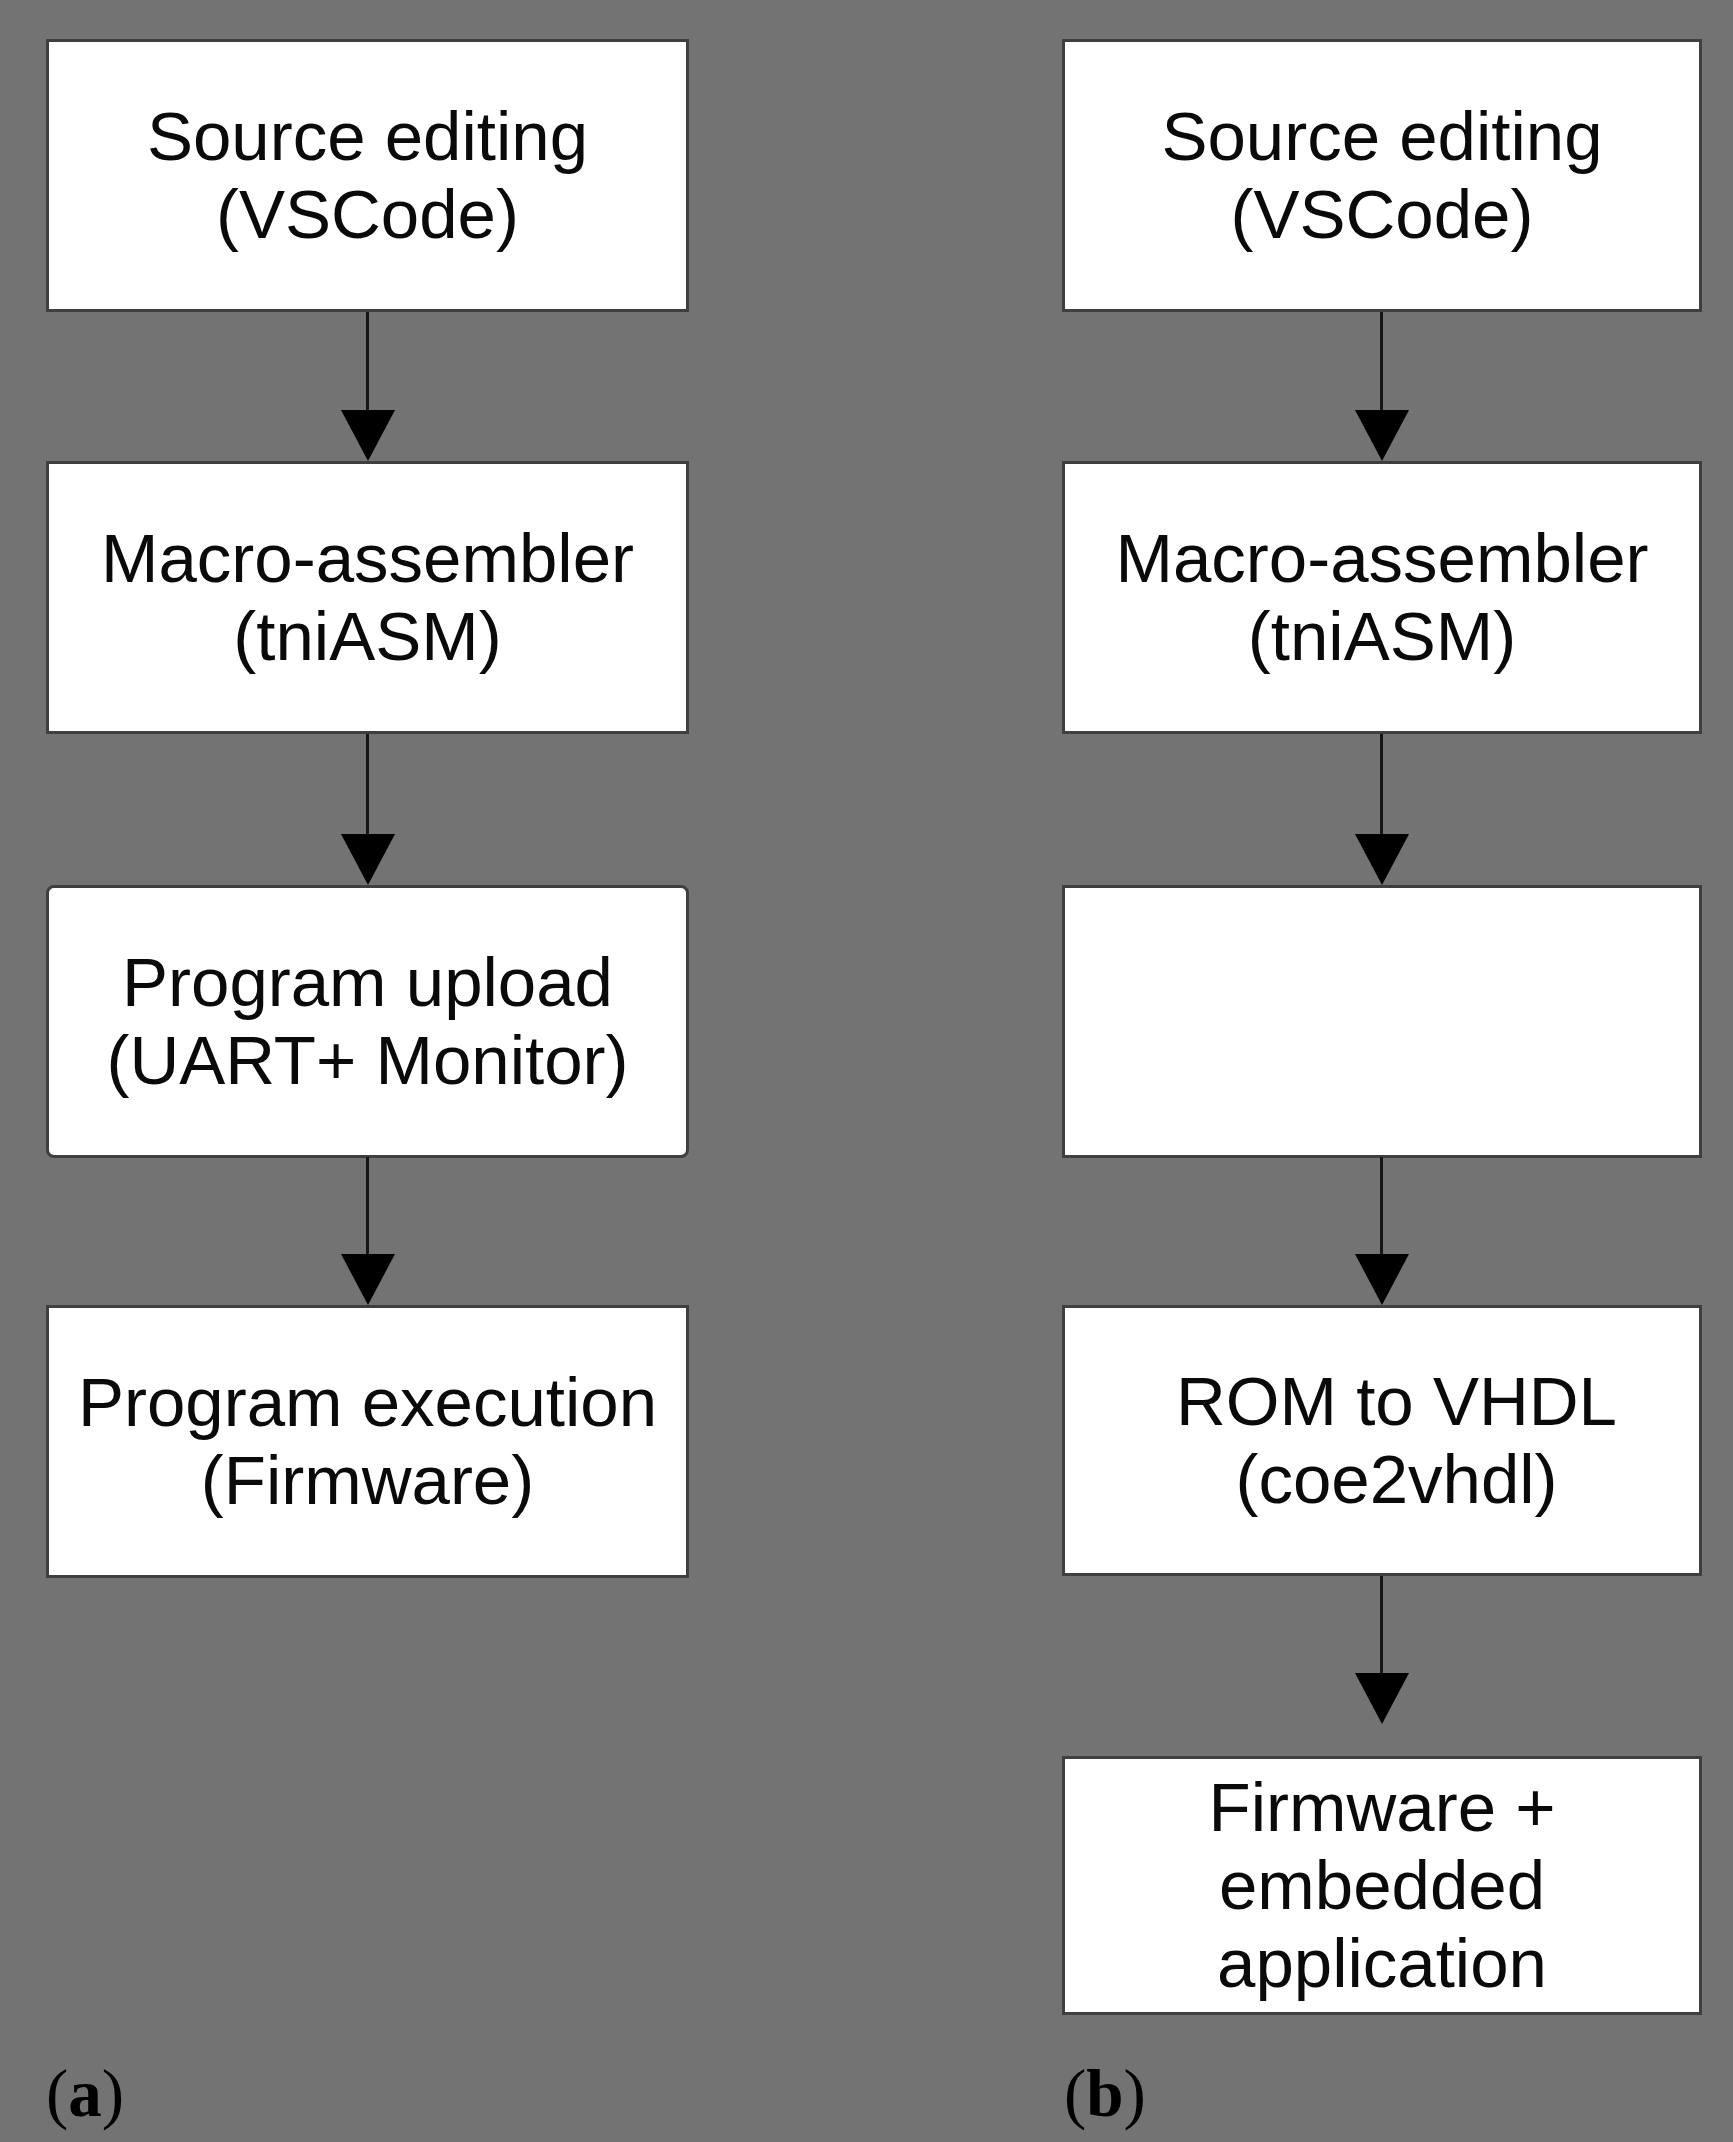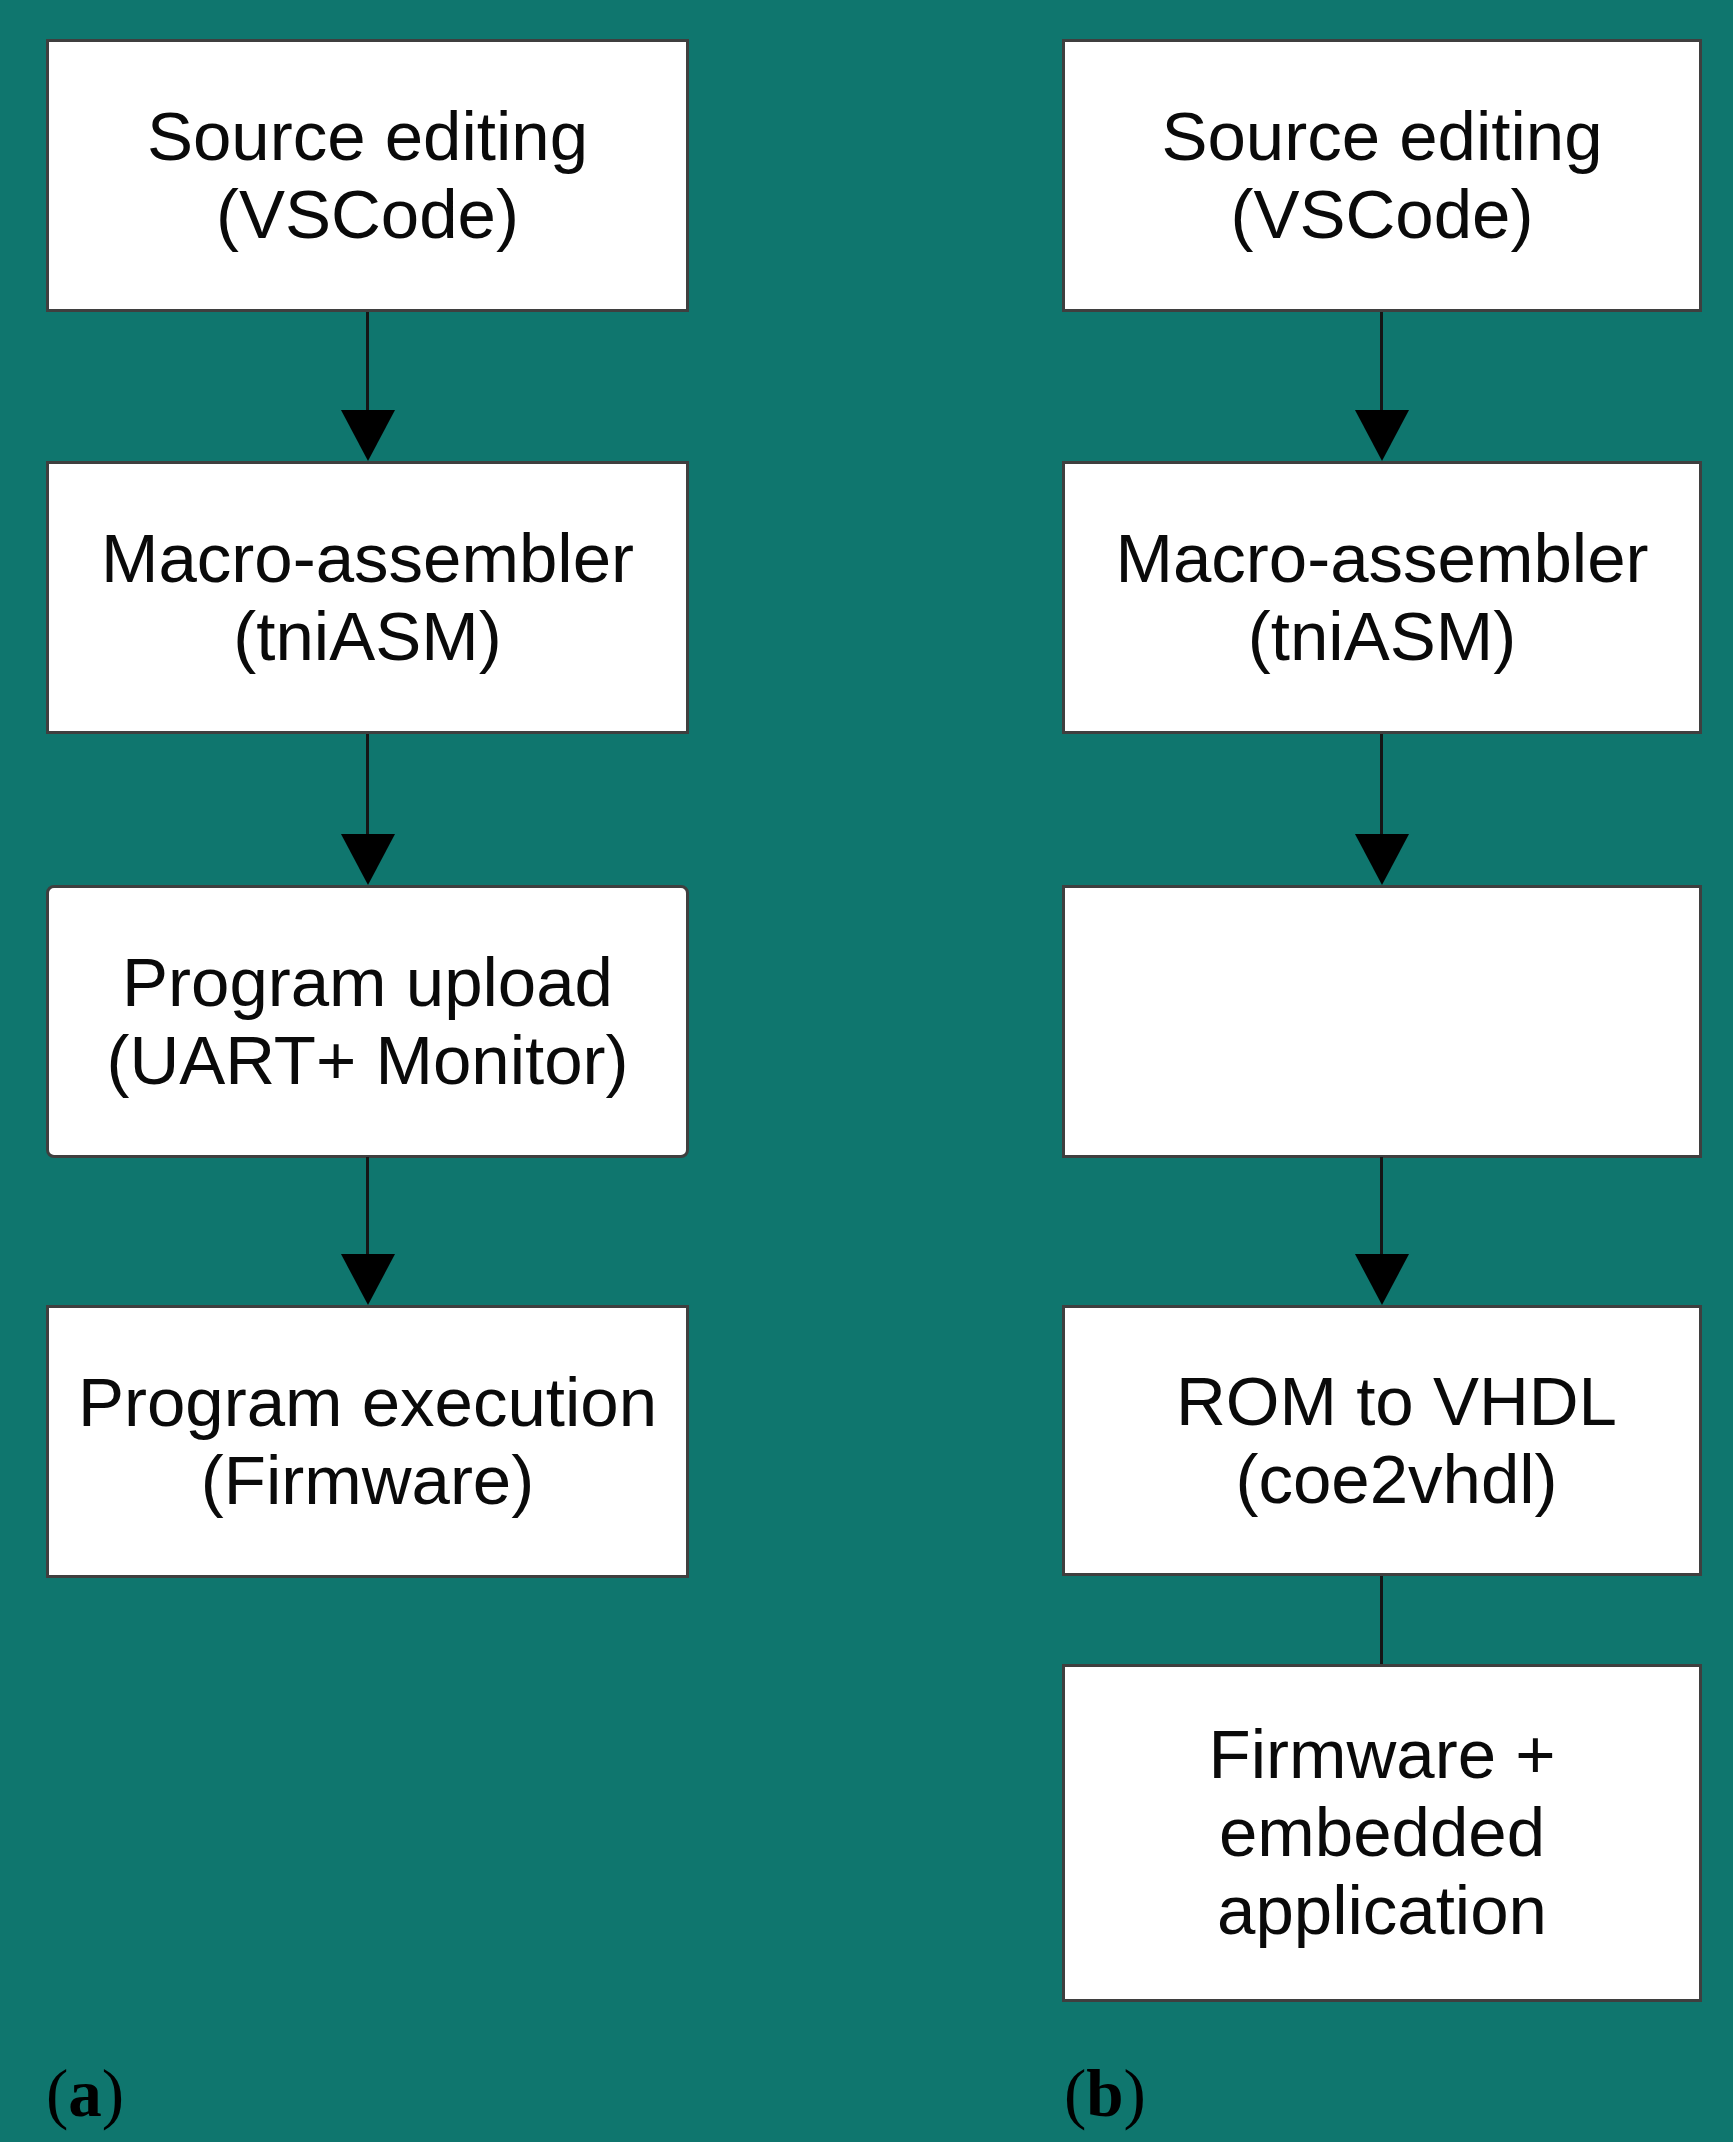--- a/index.html
+++ b/index.html
@@ -4,21 +4,21 @@
 <style>
   html, body {
     margin: 0;
     padding: 0;
     background: #ffffff;
   }
   #canvas {
     position: relative;
     width: 1734px;
     height: 2143px;
-    background: #0f766e;
+    background: #737373;
     font-family: "Liberation Sans", sans-serif;
     overflow: hidden;
   }
   .fbox {
     position: absolute;
     box-sizing: border-box;
     border: 3px solid #3f3f3f;
     background: #ffffff;
     display: flex;
     flex-direction: column;
@@ -144,21 +144,21 @@
     <div class="fbox" style="top:1305px; height:271px;padding-left:29px;">
       <div class="line">ROM to VHDL</div>
       <div class="line">(coe2vhdl)</div>
     </div>
 
     <div class="arrow" style="left:1354px; top:1576px; height:148px;">
       <div class="shaft"></div>
       <div class="head"></div>
     </div>
 
-    <div class="fbox" style="top:1664px; height:338px;">
+    <div class="fbox" style="top:1756px; height:259px;">
       <div class="line">Firmware +</div>
       <div class="line">embedded</div>
       <div class="line">application</div>
     </div>
 
     <div class="flabel" style="left:1064px;">
       <span>(</span><span class="letter">b</span><span>)</span>
     </div>
   </div>
 

